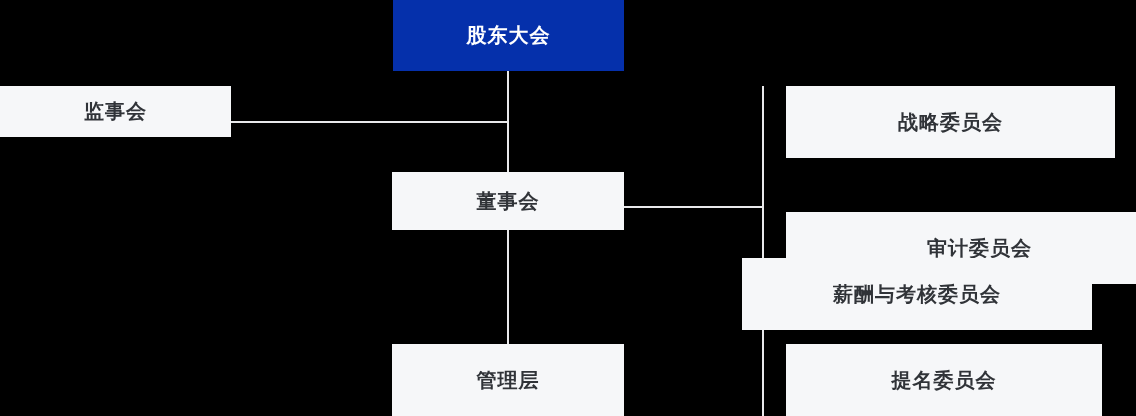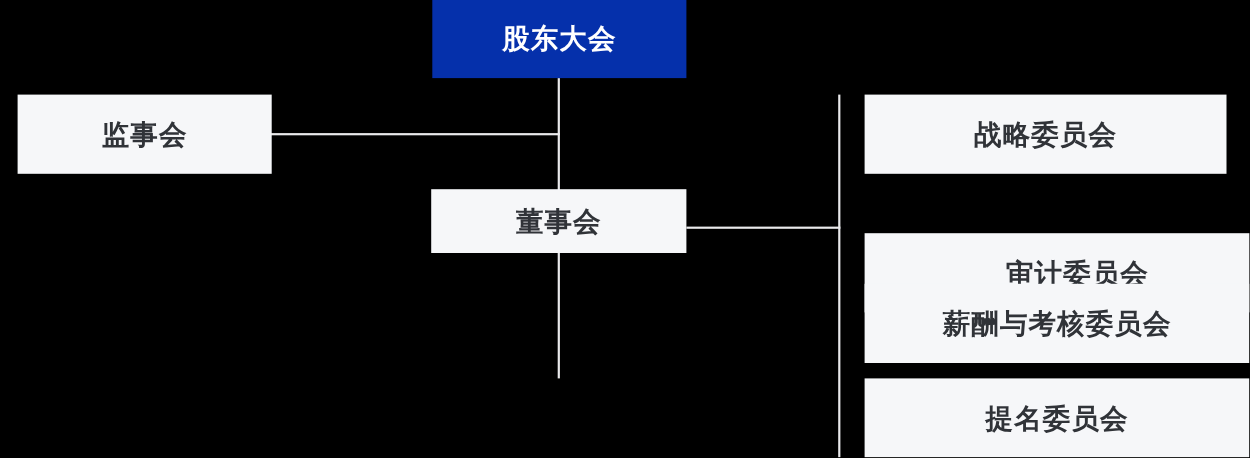--- a/index.html
+++ b/index.html
@@ -15,45 +15,45 @@
       overflow: hidden;
       font-family: "Liberation Sans", "DejaVu Sans", sans-serif;
     }
     .node {
       position: absolute;
       display: flex;
       align-items: center;
       justify-content: center;
       background: #f6f7f9;
       color: #303338;
-      font-size: 25px;
+      font-size: 20px;
       font-weight: 700;
       letter-spacing: 1px;
       z-index: 2;
       box-sizing: border-box;
       white-space: nowrap;
     }
     .node.primary {
       background: #0530ab;
       color: #ffffff;
     }
     .connector {
       position: absolute;
       background: #e9e9eb;
       z-index: 1;
     }
     
     #node-shareholders { left: 393px; top: 0;     width: 231px; height: 71px; }
-    #node-supervisory  { left: 16px;     top: 86px;  width: 231px; height: 72px; font-family: Liberation Mono, monospace; }
+    #node-supervisory  { left: 0;     top: 86px;  width: 231px; height: 51px; font-family: Liberation Mono, monospace; }
     #node-directors    { left: 392px; top: 172px; width: 232px; height: 58px; }
     #node-management   { left: 392px; top: 344px; width: 232px; height: 72px; }
     #node-strategy     { left: 786px; top: 86px;  width: 329px; height: 72px; }
     #node-audit        { left: 786px; top: 172px; width: 387px; height: 72px; margin-top: 40px; }
-    #node-remuneration { left: 786px; top: 258px; width: 350px; height: 72px; }
-    #node-nomination   { left: 786px; top: 344px; width: 350px; height: 72px; text-align: center; }
+    #node-remuneration { left: 742px; top: 258px; width: 350px; height: 72px; }
+    #node-nomination   { left: 786px; top: 344px; width: 316px; height: 72px; text-align: center; }
     
     #line-center-vertical   { left: 507px; top: 71px;  width: 2px;   height: 273px; }
     #line-left-horizontal   { left: 231px; top: 121px; width: 278px; height: 2px; }
     #line-right-horizontal  { left: 624px; top: 206px; width: 140px; height: 2px; }
     #line-right-vertical    { left: 762px; top: 86px;  width: 2px;   height: 330px; }
   </style>
 </head>
 <body>
 
 <div id="stage">
@@ -62,20 +62,21 @@
   <div class="connector" id="line-left-horizontal"></div>
   <div class="connector" id="line-right-horizontal"></div>
   <div class="connector" id="line-right-vertical"></div>
 
   <div class="node primary" id="node-shareholders">股东大会</div>
 
   <div class="node" id="node-supervisory">监事会</div>
 
   <div class="node" id="node-directors">董事会</div>
 
+  <div class="node" id="node-management">管理层</div>
 
   <div class="node" id="node-strategy">战略委员会</div>
 
   <div class="node" id="node-audit">审计委员会</div>
 
   <div class="node" id="node-remuneration">薪酬与考核委员会</div>
 
   <div class="node" id="node-nomination">提名委员会</div>
 
 </div>

